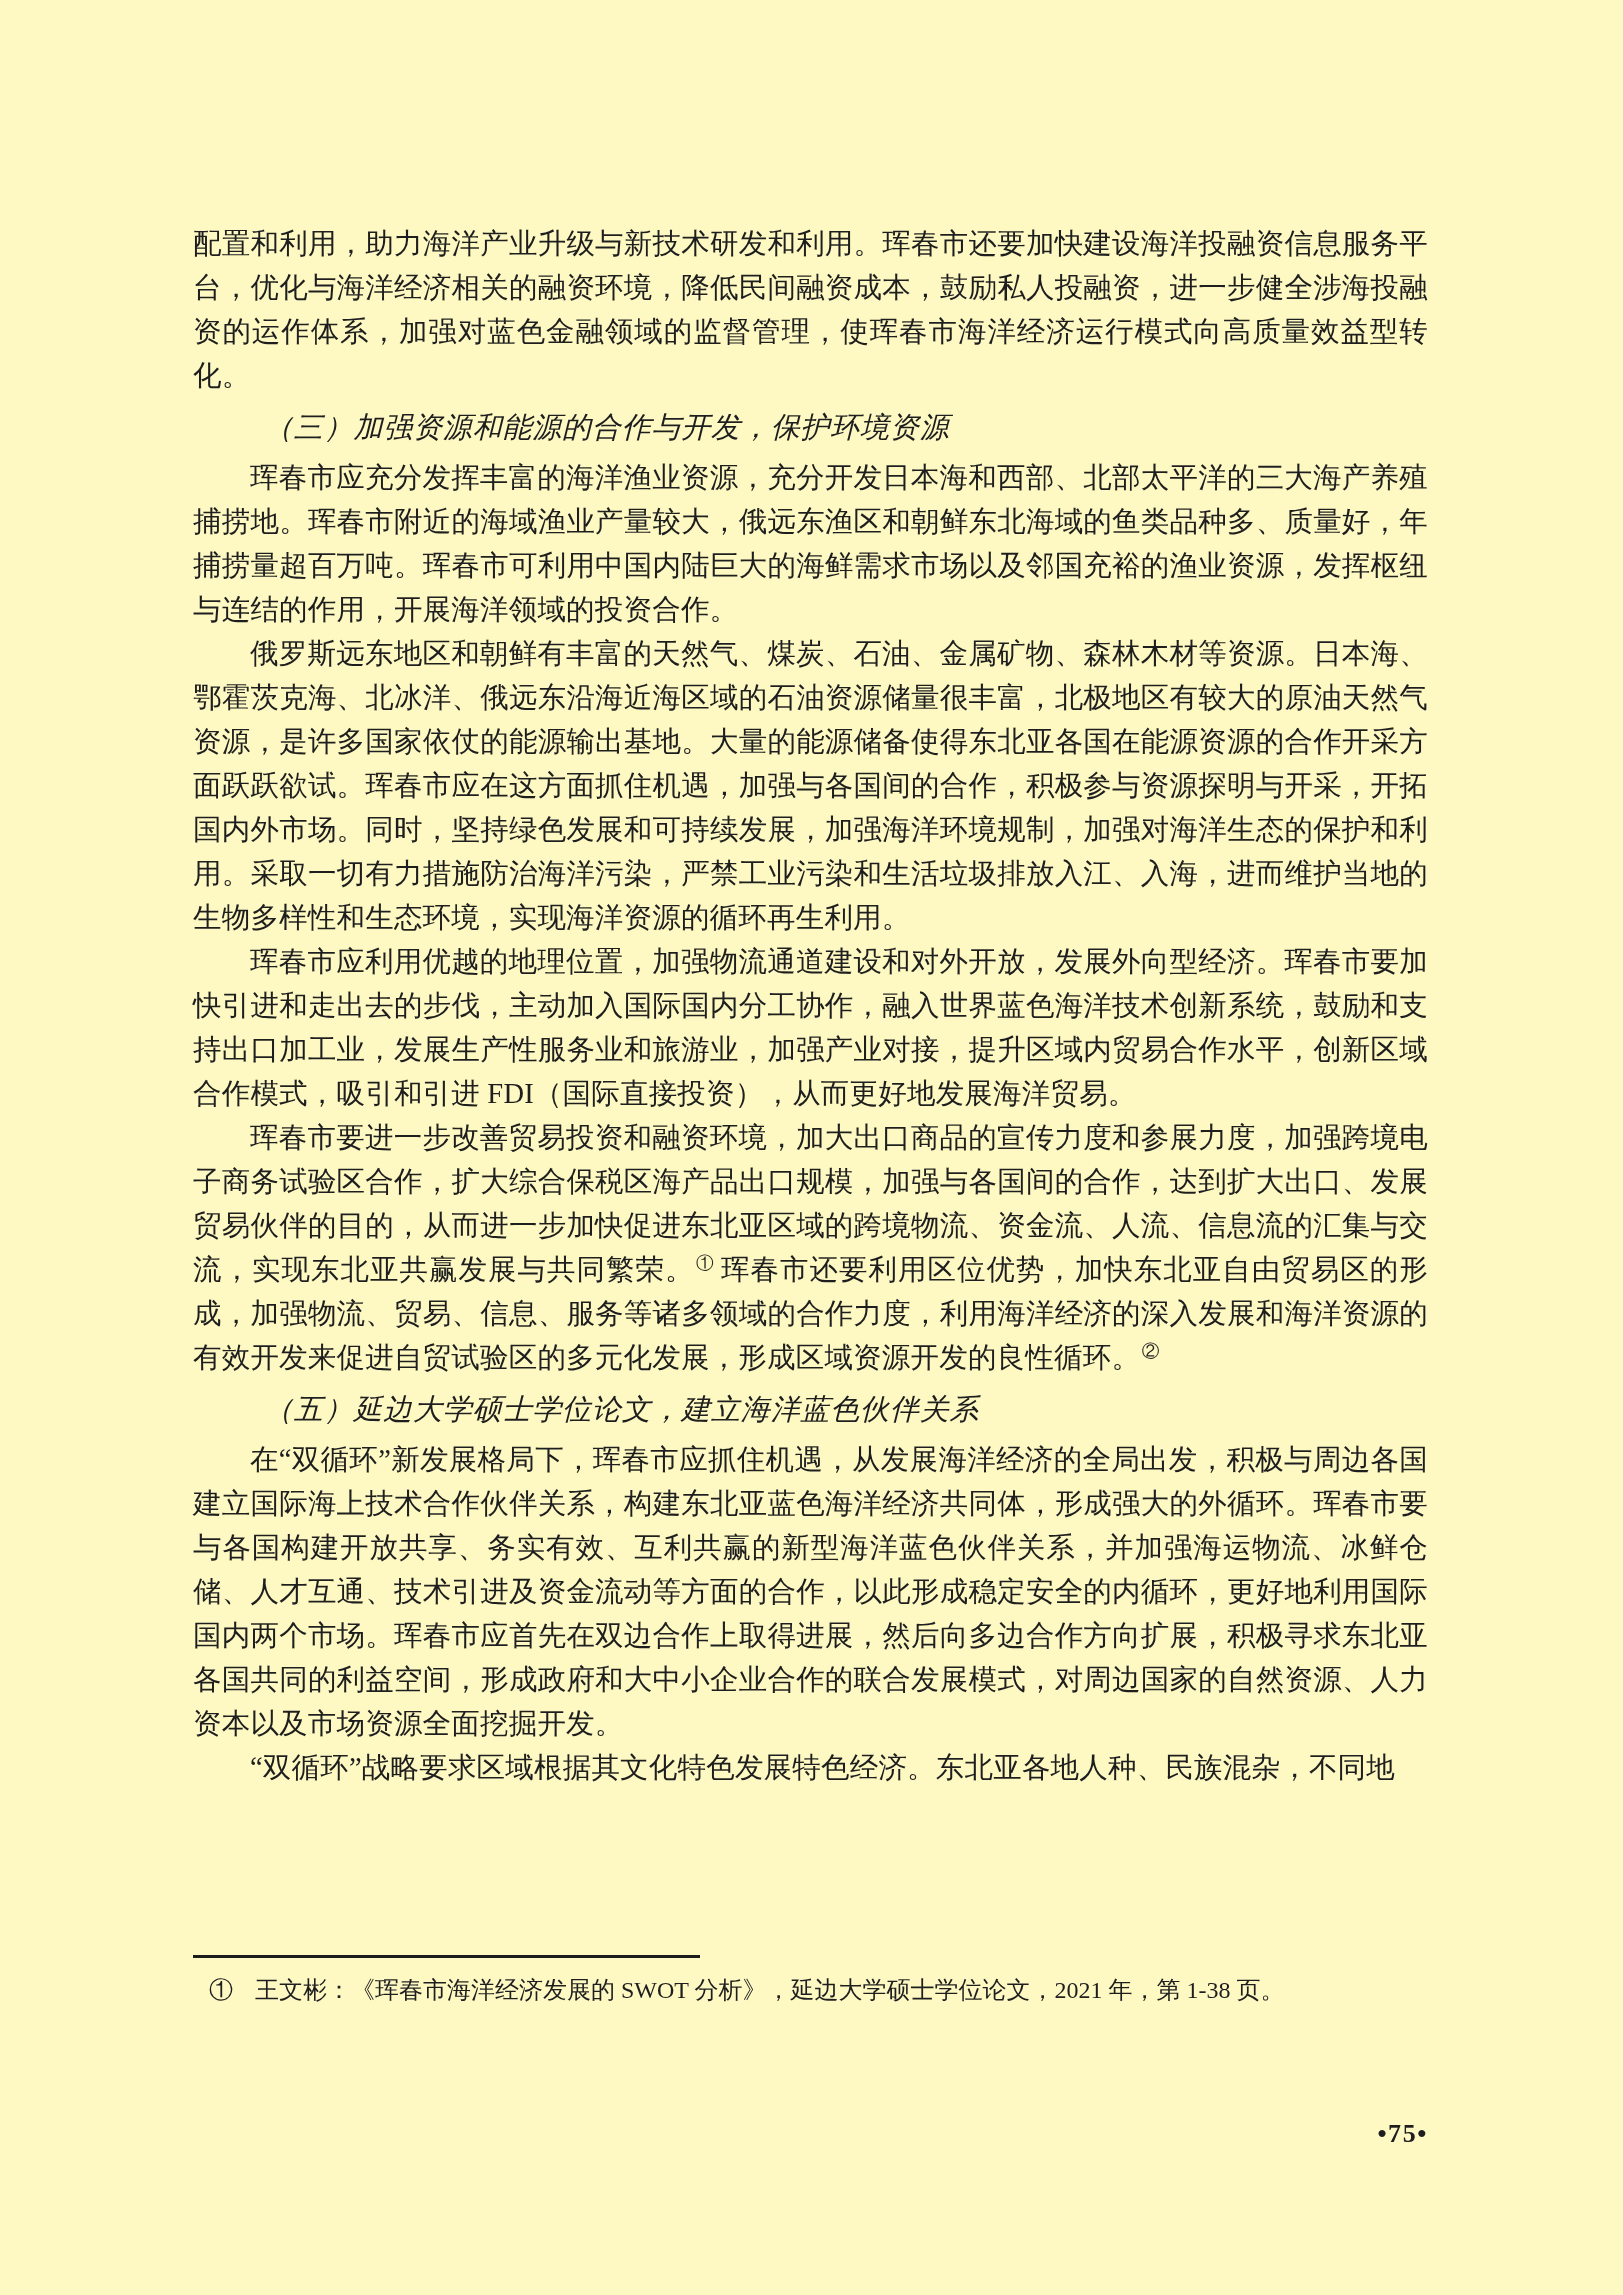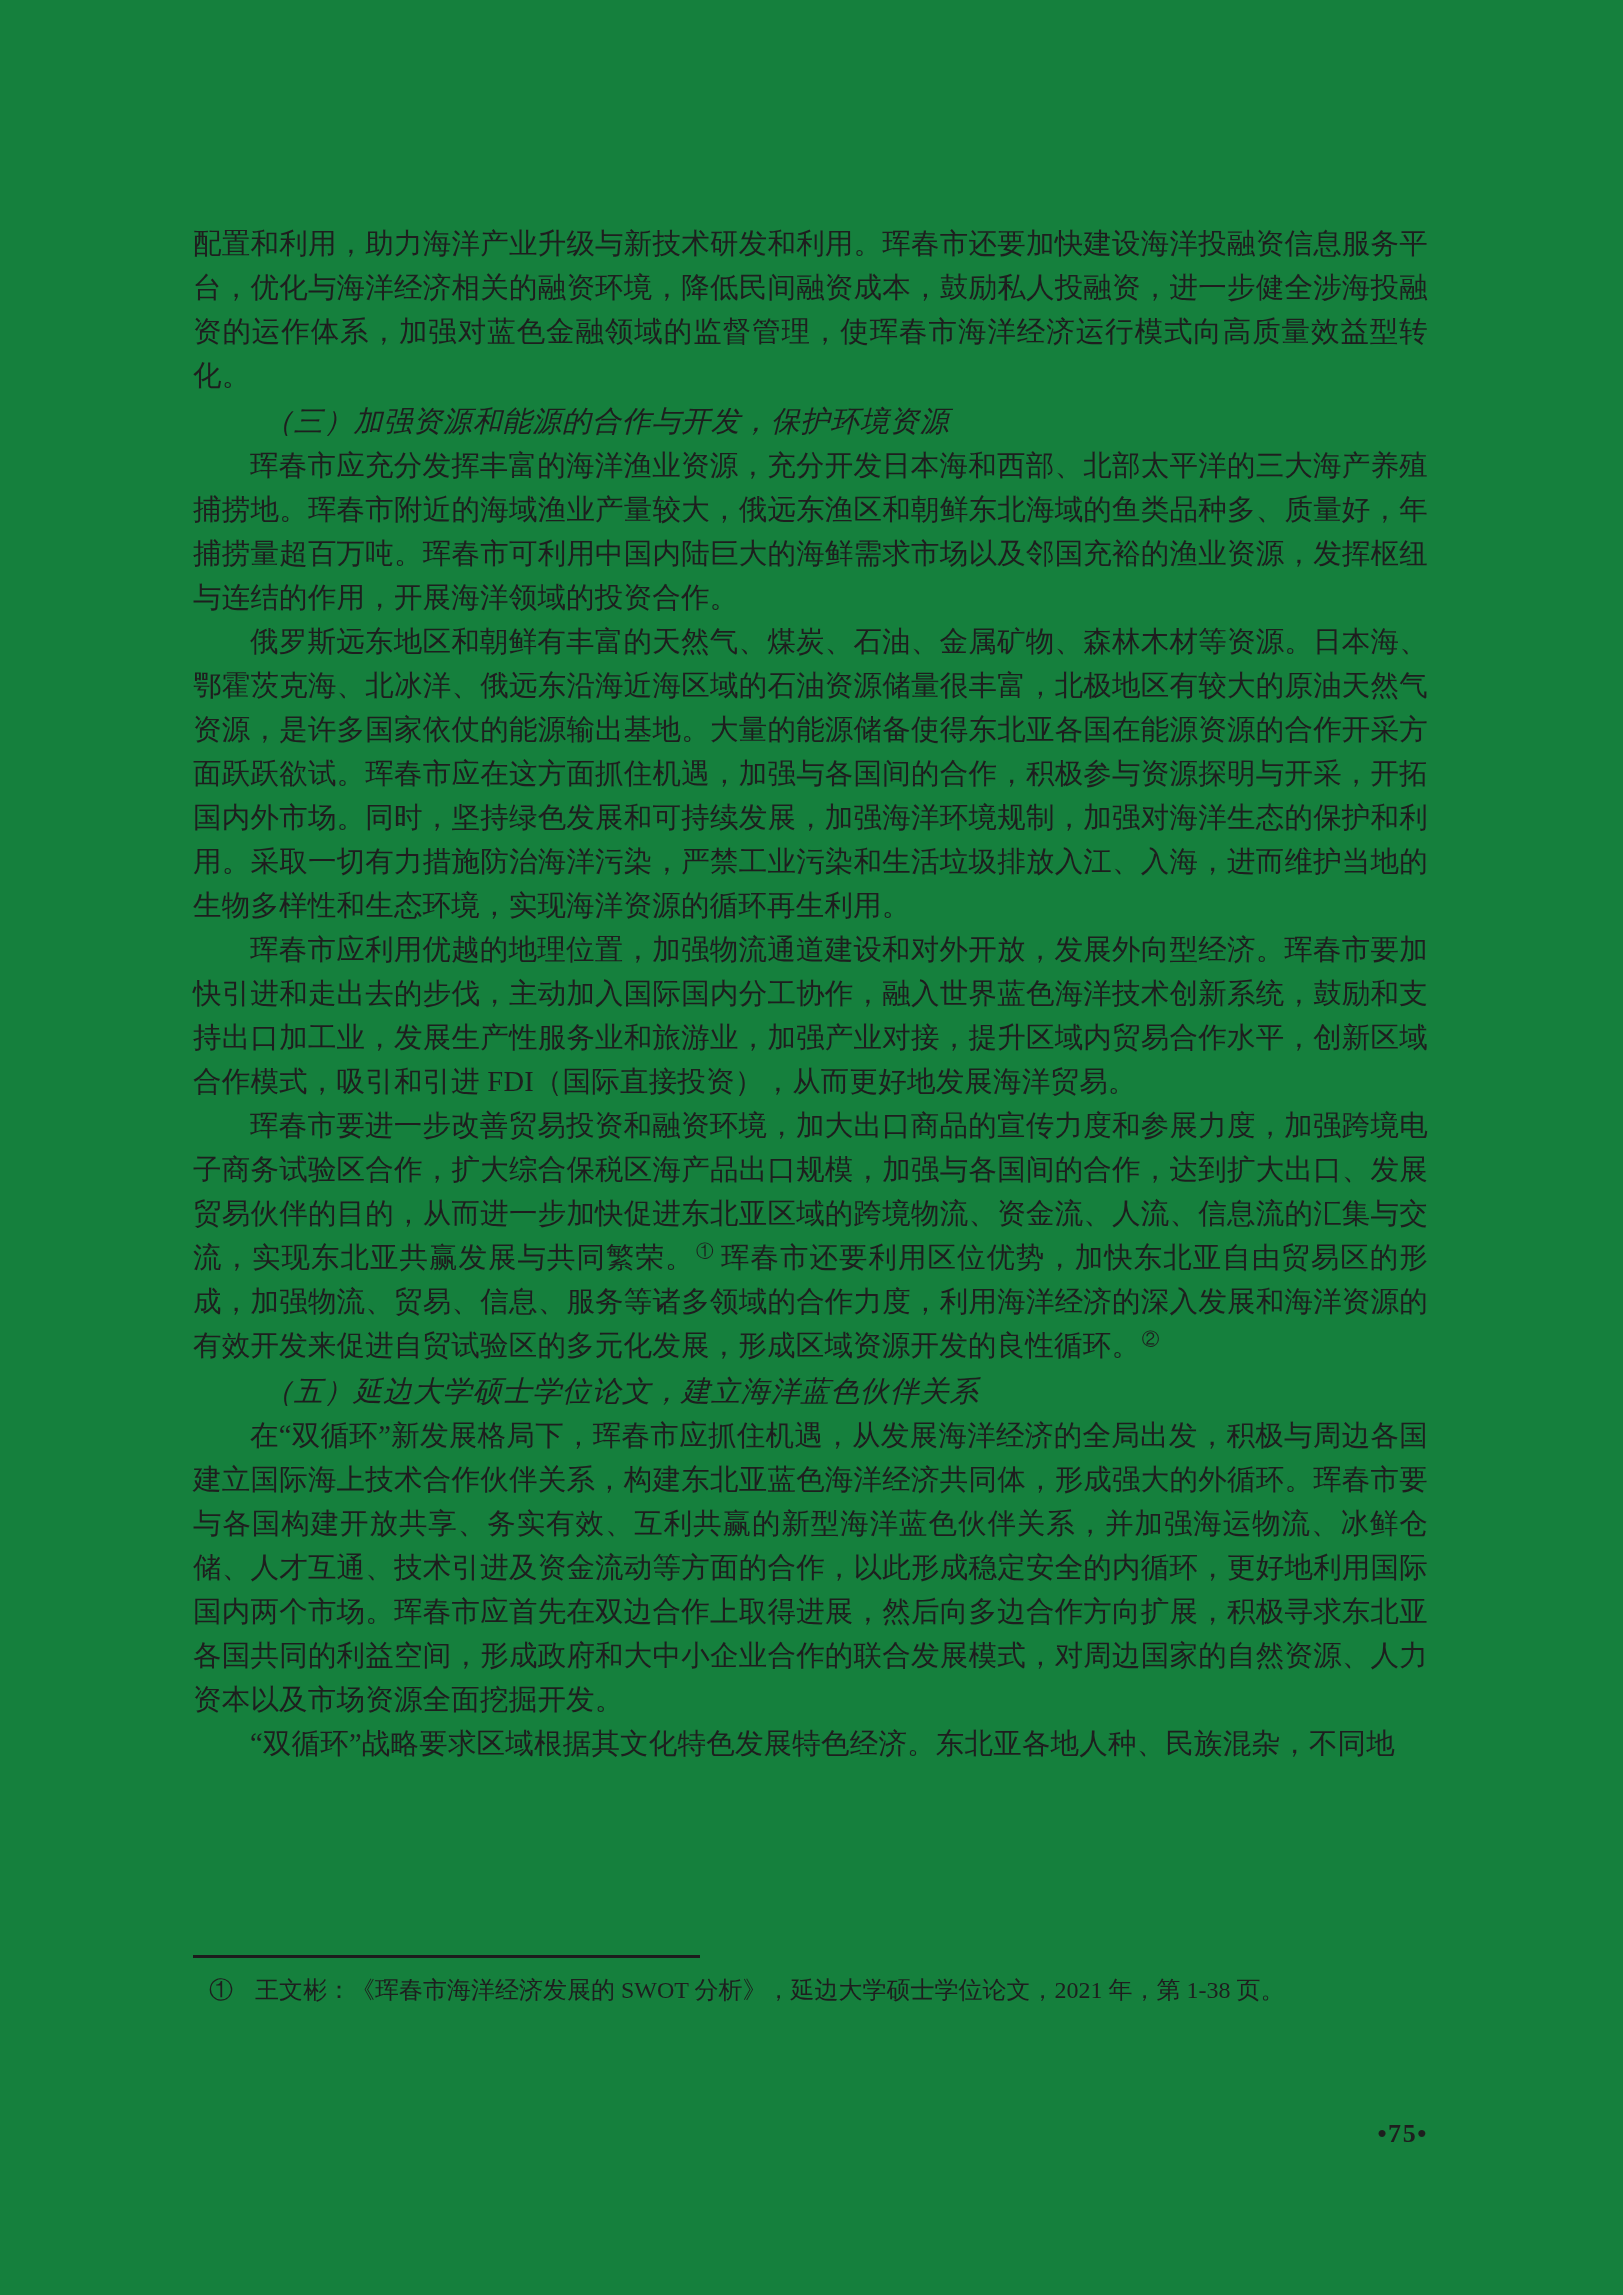--- a/index.html
+++ b/index.html
@@ -8,40 +8,40 @@
     height: 2295px;
     background: #ffffff;
     font-family: "Liberation Serif", "DejaVu Serif", serif;
     color: #1e1e1e;
     position: relative;
     overflow: hidden;
   }
   .page {
     position: absolute;
     inset: 0;
-    background: #15803d;
+    background: #fef9c3;
   }
   .content {
     position: absolute;
     left: 193px;
     top: 222px;
     width: 1235px;
   }
   p.body-para {
     margin: 0;
     font-size: 28.5px;
     line-height: 44px;
     text-align: justify;
     text-justify: inter-ideograph;
     text-indent: 2em;
     letter-spacing: 0.2px;
   }
   p.body-para.no-indent { text-indent: 0; }
   h3.section-heading {
-    margin: 1px 0;
+    margin: 7px 0;
     font-size: 29px;
     line-height: 44px;
     font-weight: normal;
     font-style: italic; 
     text-indent: 2.45em;
     letter-spacing: 0.8px;
   }
   .fn-ref {
     font-size: 0.62em;
     vertical-align: super;

